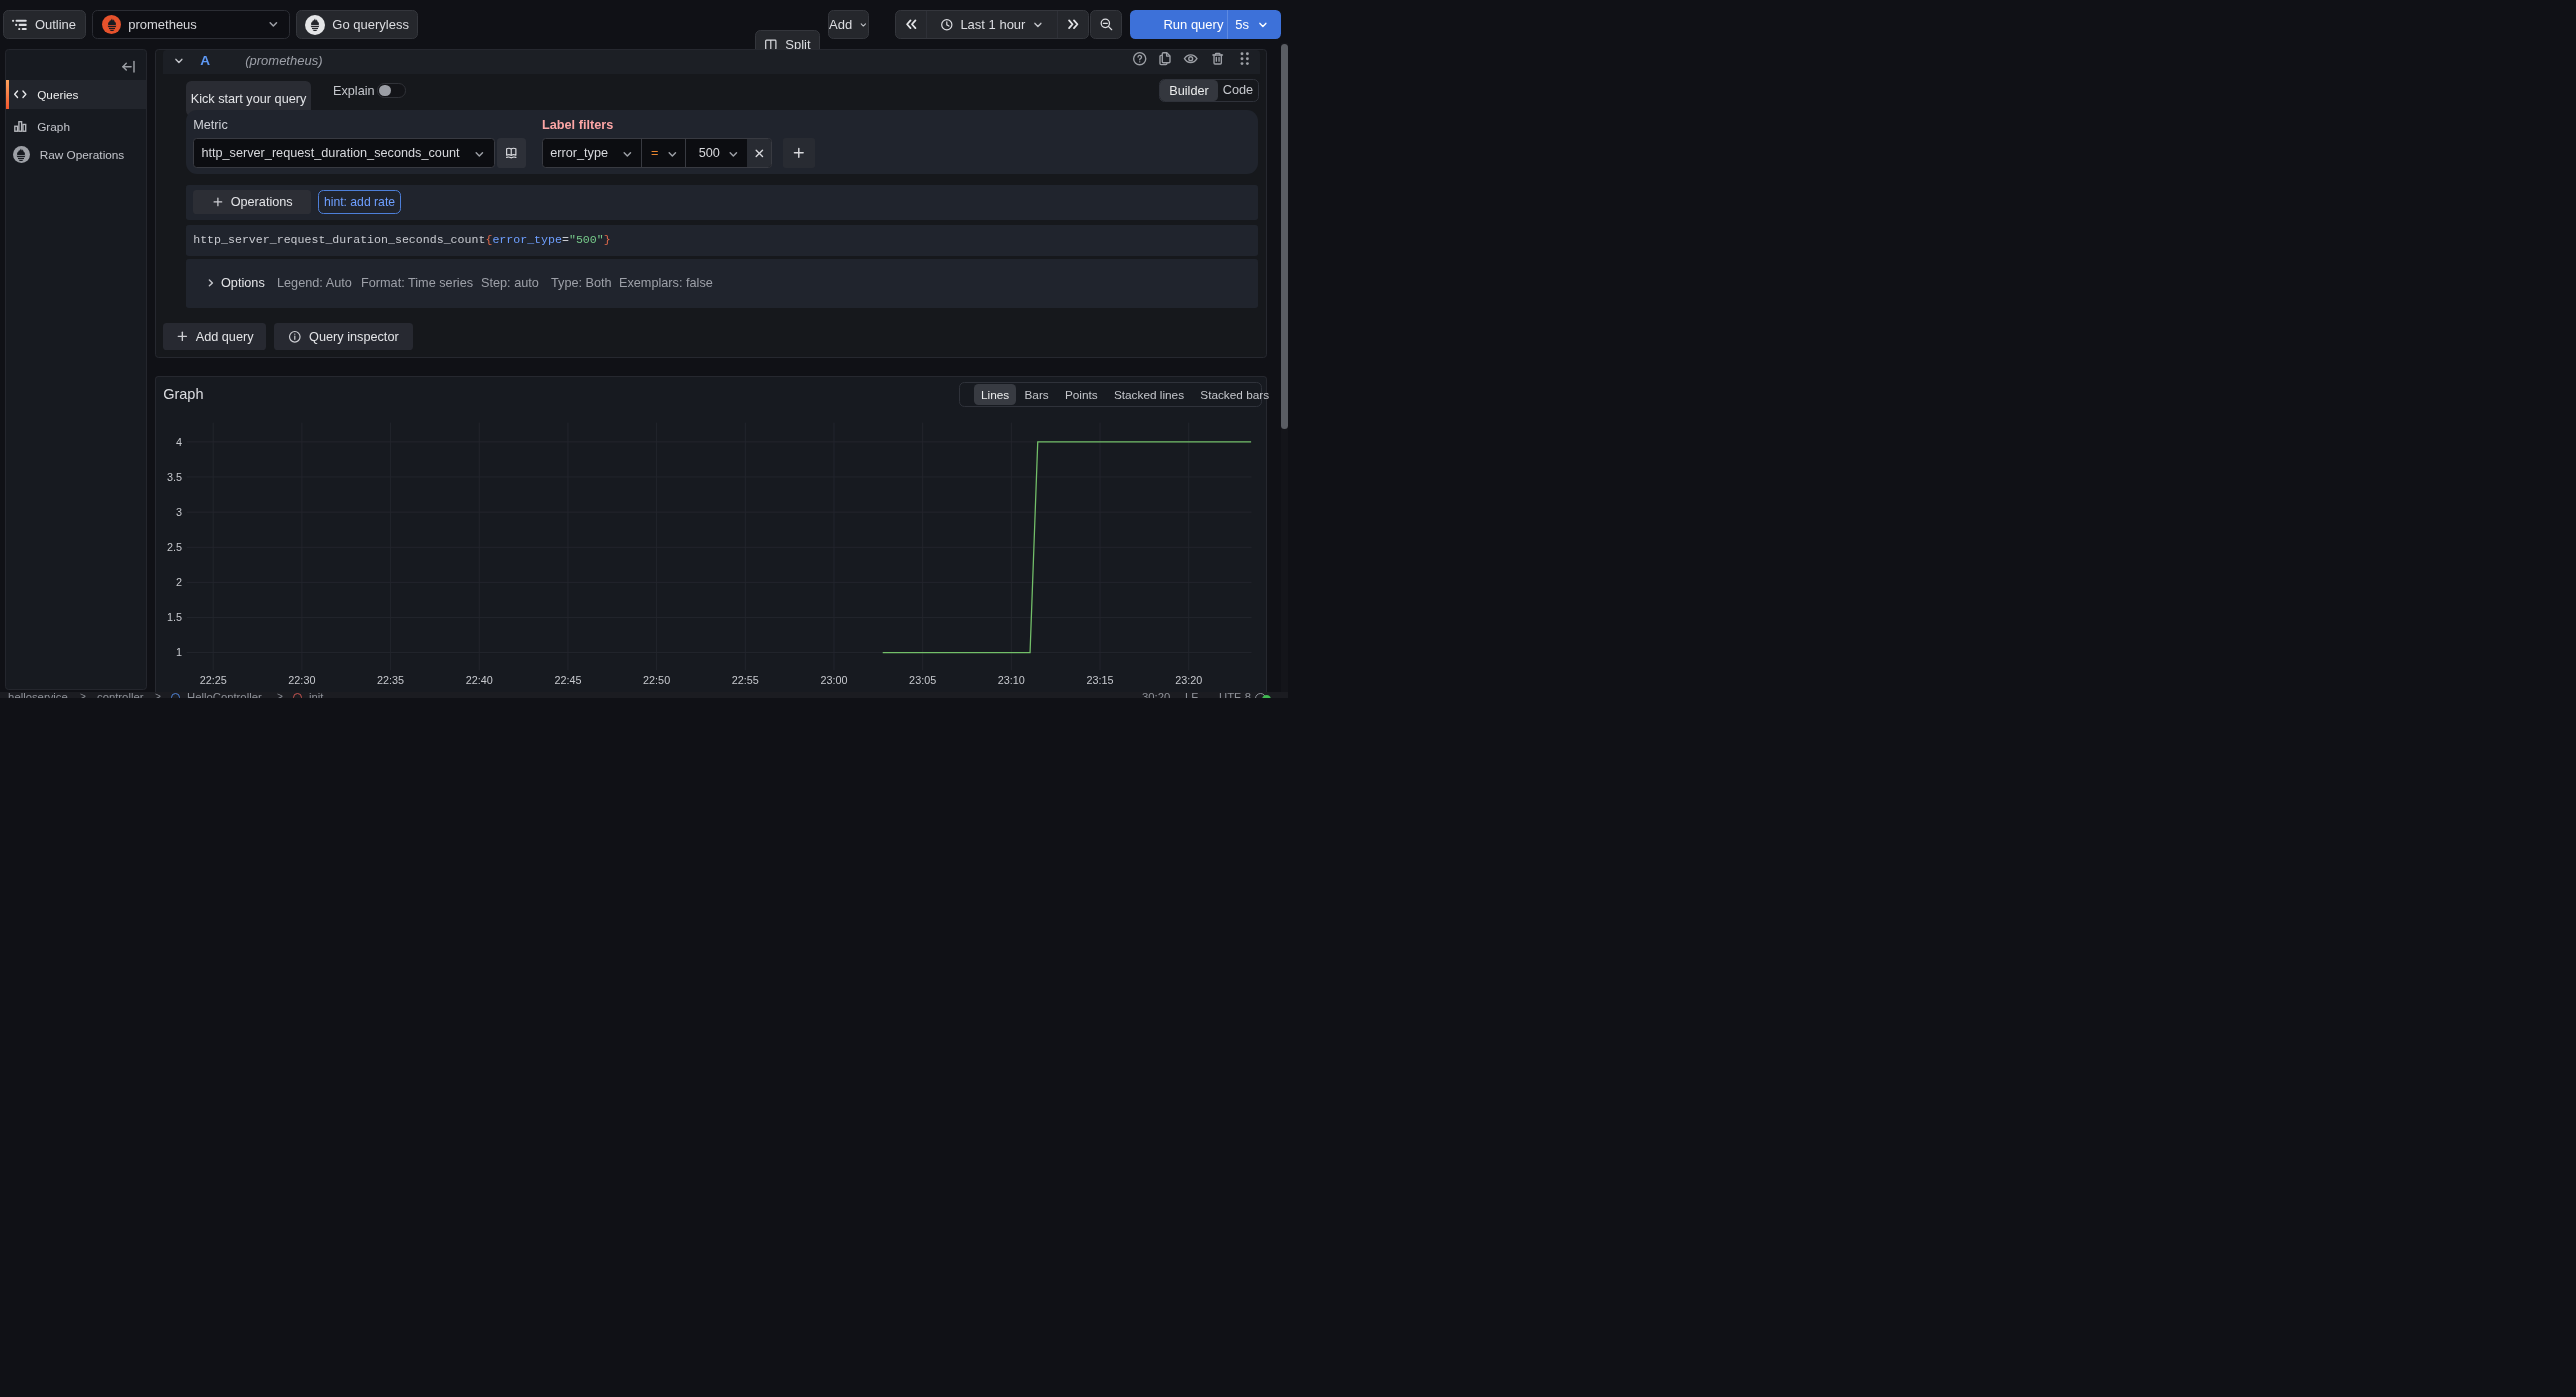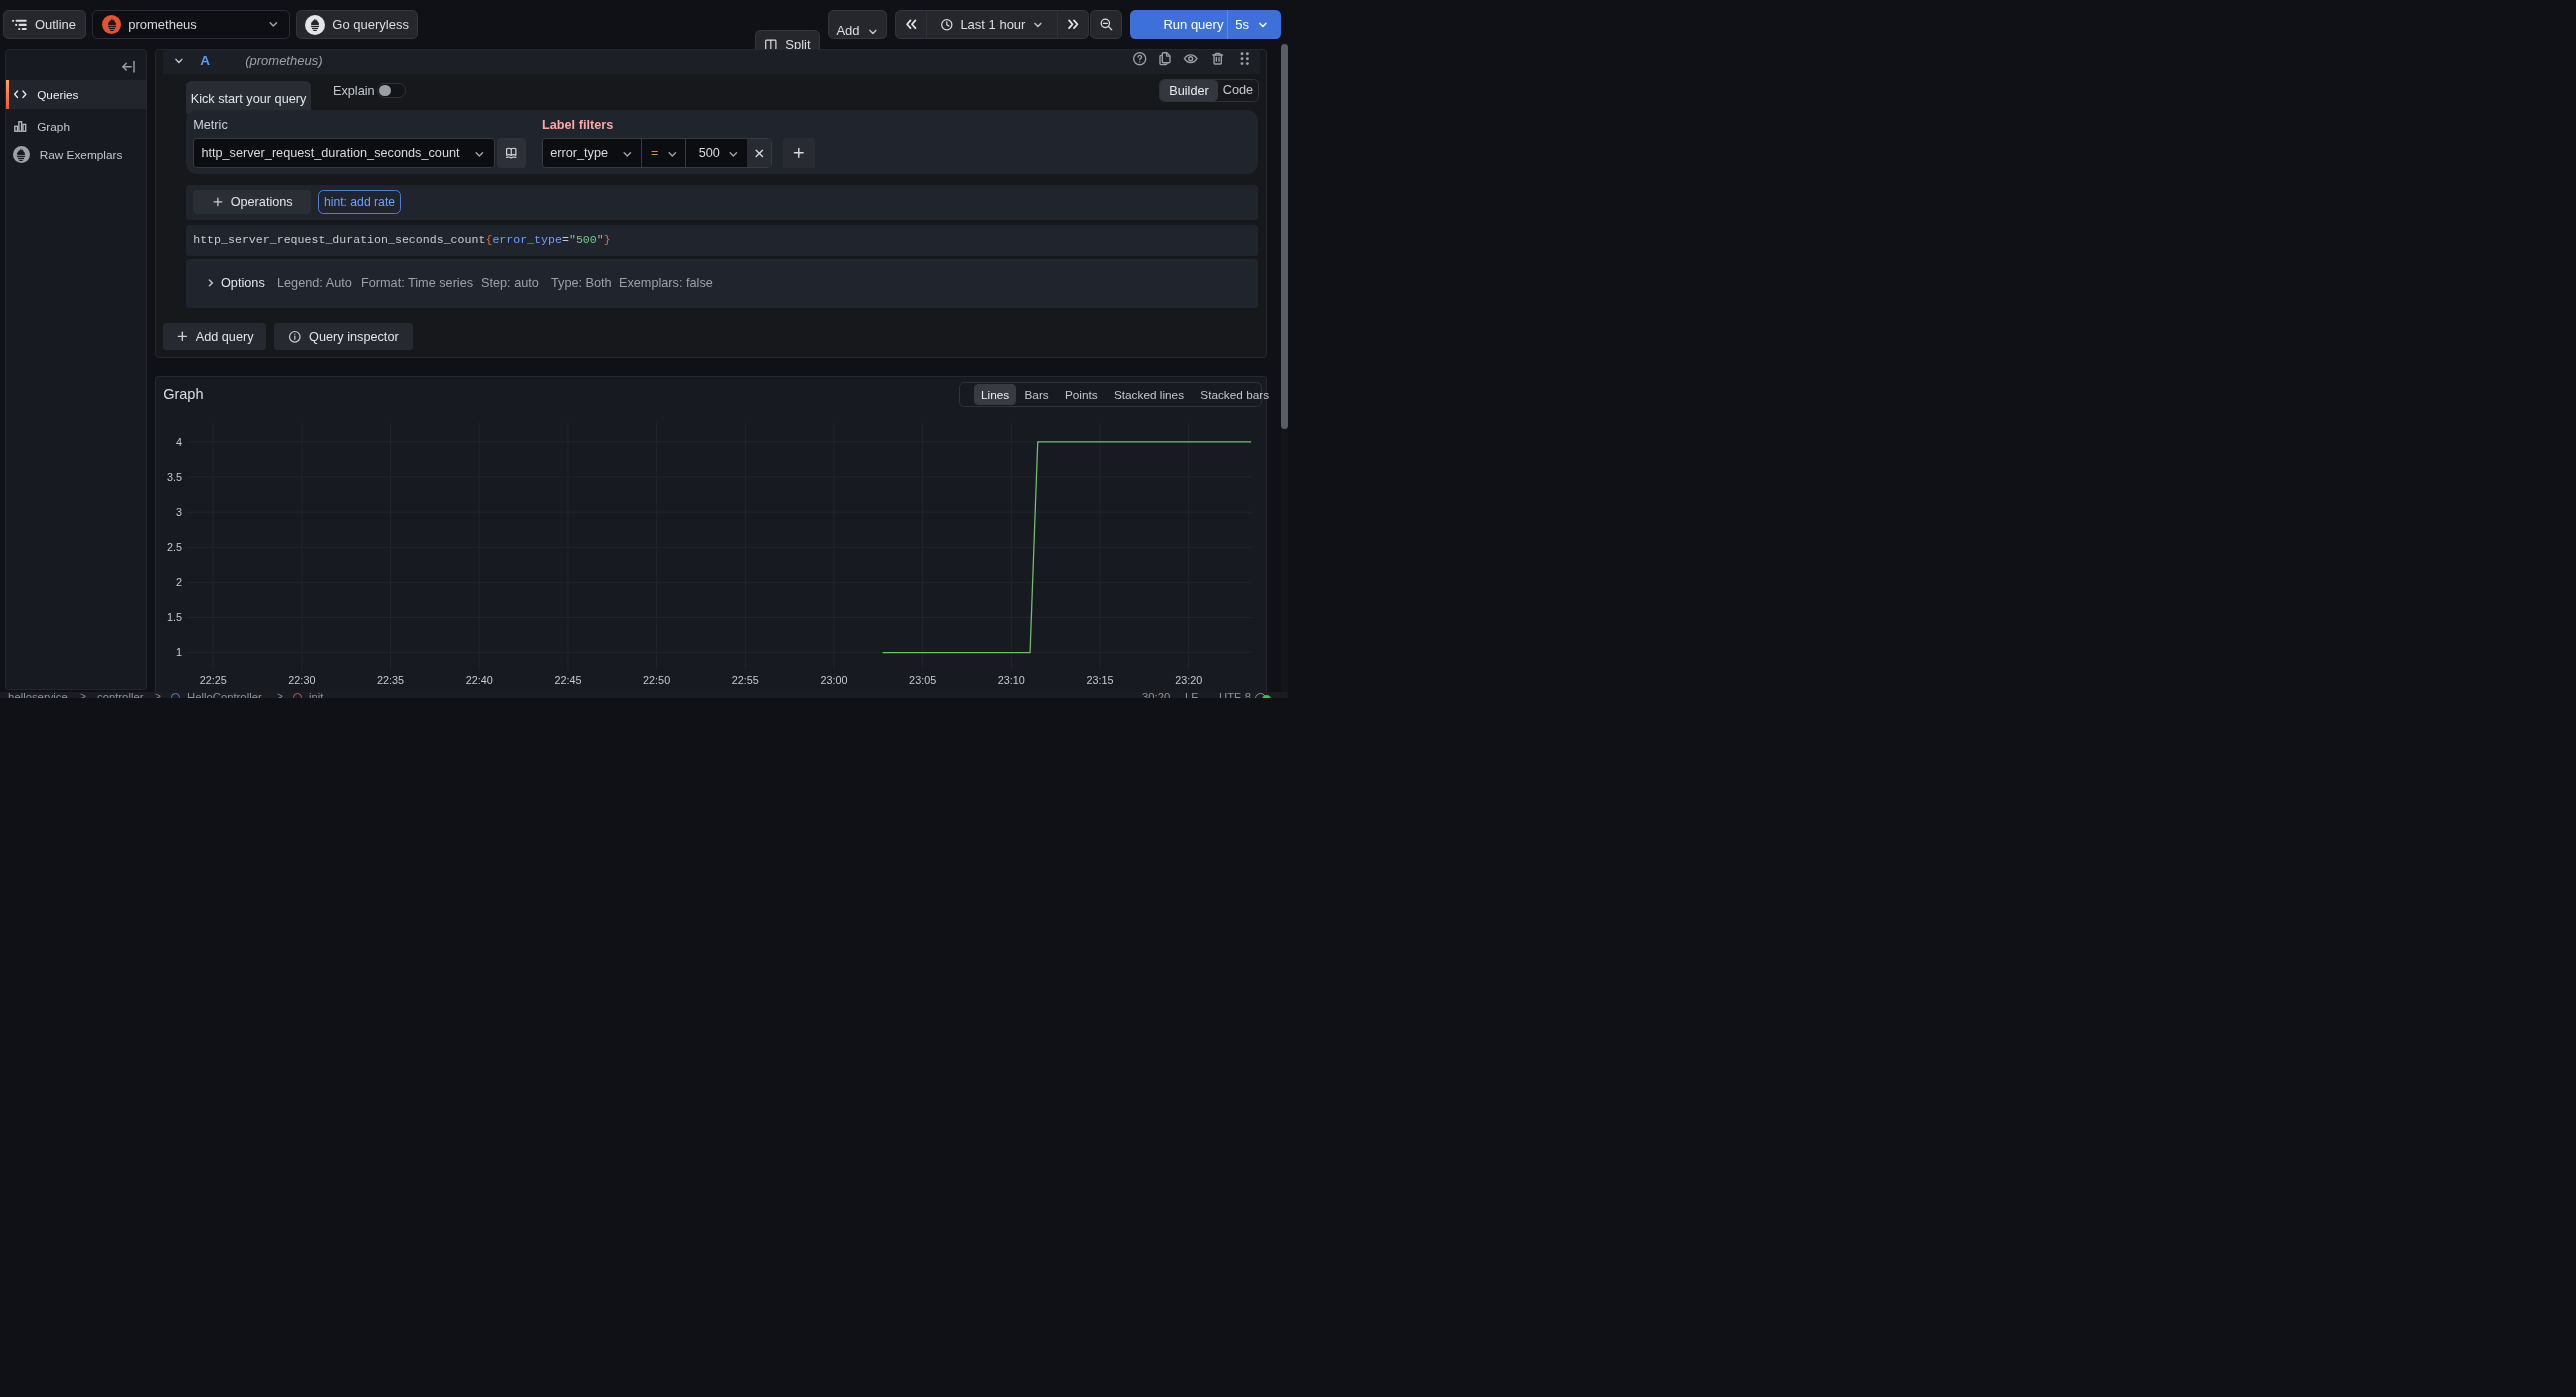--- a/index.html
+++ b/index.html
@@ -57,21 +57,21 @@
   </div>
 
   <div class="btn" style="left:755px;width:65px;margin-top:20px;">
     <svg width="13.6" height="13.6" viewBox="0 0 16 16" fill="none" stroke="#dcdde1" stroke-width="1.4">
       <rect x="2" y="2.5" width="12" height="11" rx="1"></rect>
         <line x1="8" y1="2.5" x2="8" y2="13.5"></line>
     </svg>
     Split
   </div>
 
-  <div class="btn" style="left:828px;width:59px;align-items:flex-end;">
+  <div class="btn" style="left:828px;width:41px;">
     Add
     <svg width="11.8" height="11.8" viewBox="0 0 14 14" fill="none" stroke="#c2c4c9" stroke-width="1.7" stroke-linecap="round" stroke-linejoin="round">
         <polyline points="3.5,5.2 7,8.8 10.5,5.2"></polyline>
       </svg>
   </div>
 
   <div class="btn" style="left:895px;width:194px;padding:0;gap:0;justify-content:flex-start;">
     <div style="width:31px;height:100%;display:flex;align-items:center;justify-content:center;border-right:0.9px solid #2e3037;">
       <svg width="14.5" height="14.5" viewBox="0 0 16 16" fill="none" stroke="#e3e4e7" stroke-width="2" stroke-linecap="round" stroke-linejoin="round">
           <polyline points="7.2,3.8 3.4,8 7.2,12.2"></polyline>
@@ -143,21 +143,21 @@
 
   <div class="abs" style="left:0;top:91px;width:100%;height:27px;display:flex;align-items:center;">
     <span style="margin-left:7.2px;" class="ico" id="prom-gray">
         <svg class="flame" width="14.5" height="14.5" viewBox="0 0 24 24">
           <path fill="#171a20" d="M12 2.2c.3 1.6 1 2.9 1.7 3.9.4-.7.5-1.6.4-2.5 1.4 1.6 2.5 3.5 2.9 5.2l.7-1c.5 1.2.8 2.2.8 3.2 0 .7-.1 1.4-.3 2H5.8c-.2-.6-.3-1.3-.3-2 0-1 .3-2 .8-3.2l.7 1c.4-1.7 1.3-3.4 2.5-4.7-.1.8 0 1.6.3 2.2.6-1.5 1.3-2.9 2.2-4.1z"></path>
           <path fill="#171a20" d="M4.8 14.4h14.4l-1.3 2.2H6.1z"></path>
           <path fill="#171a20" d="M7 17.8h10v1.8H7z"></path>
           <path fill="#171a20" d="M7.9 20.8h8.2c-.7 1.4-2.3 2.4-4.1 2.4s-3.4-1-4.1-2.4z"></path>
         </svg>
       </span>
-    <span style="margin-left:10px;color:#c3c5cb;font-size:11.8px;white-space:nowrap;">Raw Exemplars</span>
+    <span style="margin-left:10px;color:#c3c5cb;font-size:11.8px;white-space:nowrap;">Raw Operations</span>
   </div>
 </div>
 
 <div class="abs" id="qpanel" style="left:155px;top:49px;width:1112px;height:309px;background:#16181c;border:0.9px solid #26282f;border-radius:3.6px;">
 
   <div class="abs" style="left:7.2px;top:0;width:1097px;height:23.5px;background:#1c1f25;border-radius:3.6px 3.6px 0 0;">
     <svg class="abs" style="left:10px;top:5.4px;" width="11.8" height="11.8" viewBox="0 0 14 14" fill="none" stroke="#c2c4c9" stroke-width="1.7" stroke-linecap="round" stroke-linejoin="round">
         <polyline points="3.5,5.2 7,8.8 10.5,5.2"></polyline>
       </svg>
     <span class="abs" style="left:37px;top:2.7px;color:#5e99f5;font-size:13.6px;font-weight:700;">A</span>

